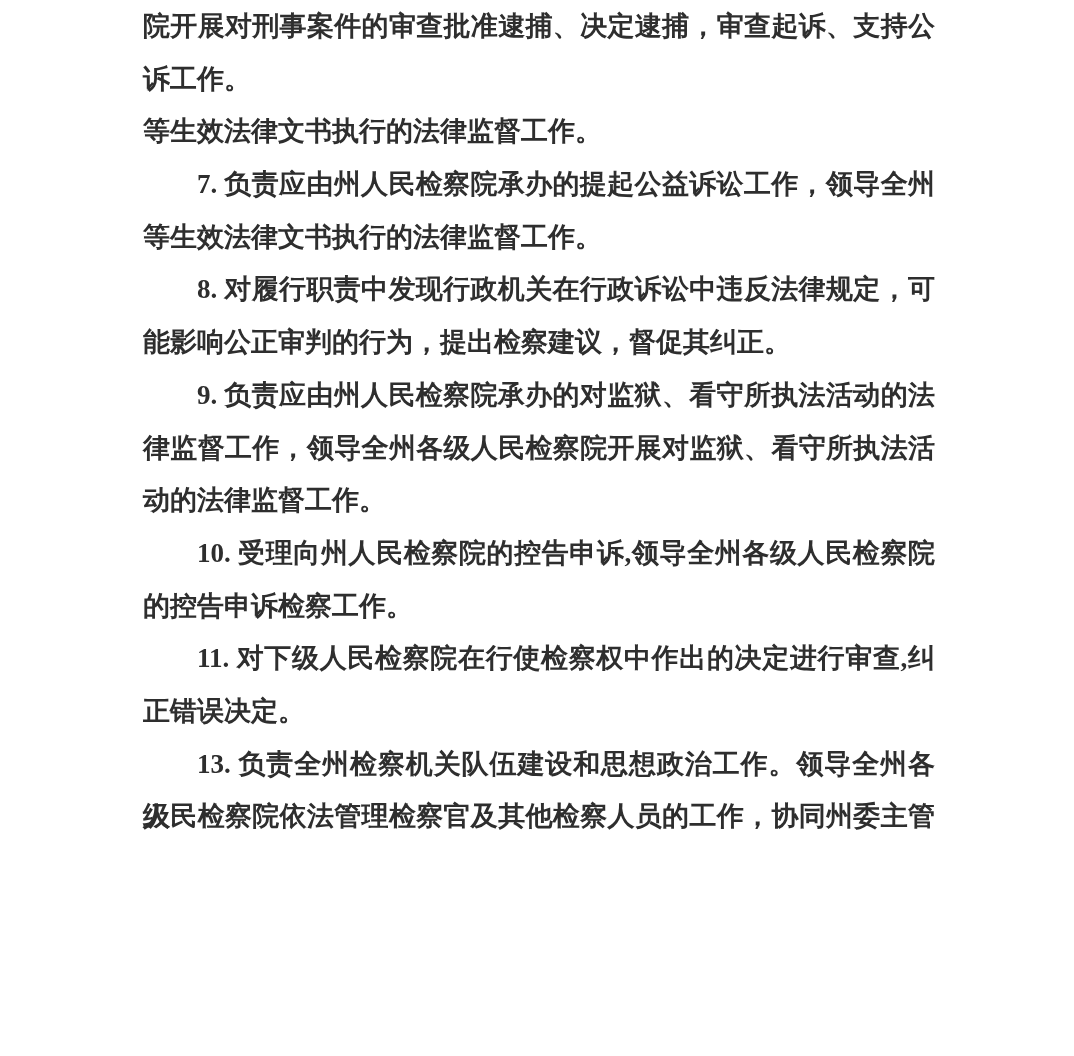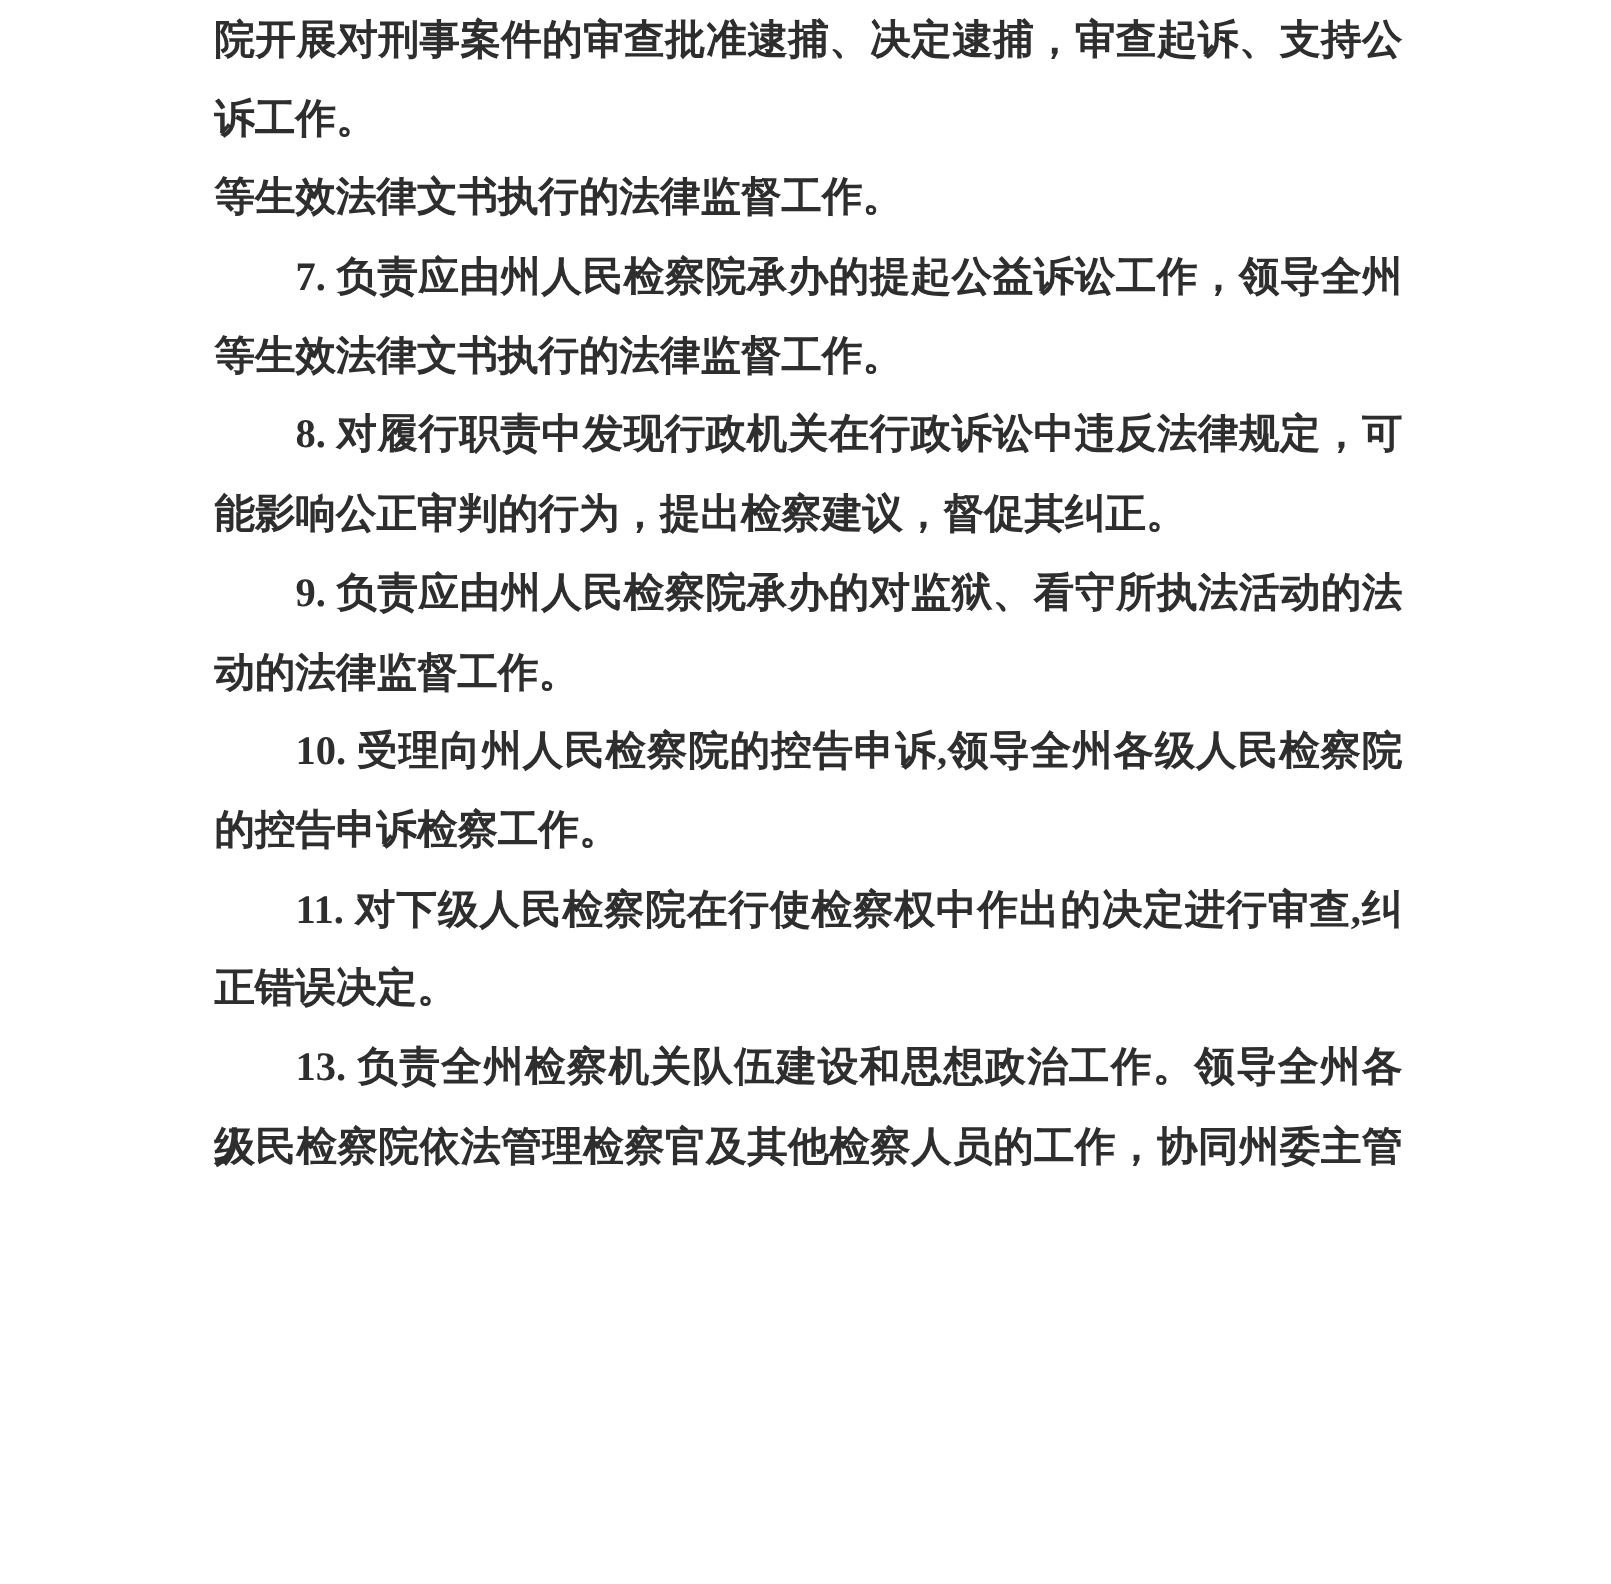--- a/index.html
+++ b/index.html
@@ -47,20 +47,21 @@
 <div class="page">
   <div class="textblock">
     <div class="line">院开展对刑事案件的审查批准逮捕、决定逮捕，审查起诉、支持公</div>
     <div class="line e">诉工作。</div>
     <div class="line e">等生效法律文书执行的法律监督工作。</div>
     <div class="line ind">7. 负责应由州人民检察院承办的提起公益诉讼工作，领导全州</div>
     <div class="line e">等生效法律文书执行的法律监督工作。</div>
     <div class="line ind">8. 对履行职责中发现行政机关在行政诉讼中违反法律规定，可</div>
     <div class="line e">能影响公正审判的行为，提出检察建议，督促其纠正。</div>
     <div class="line ind">9. 负责应由州人民检察院承办的对监狱、看守所执法活动的法</div>
+    <div class="line">律监督工作，领导全州各级人民检察院开展对监狱、看守所执法活</div>
     <div class="line e">动的法律监督工作。</div>
     <div class="line ind">10. 受理向州人民检察院的控告申诉,领导全州各级人民检察院</div>
     <div class="line e">的控告申诉检察工作。</div>
     <div class="line ind">11. 对下级人民检察院在行使检察权中作出的决定进行审查,纠</div>
     <div class="line e">正错误决定。</div>
     <div class="line ind">13. 负责全州检察机关队伍建设和思想政治工作。领导全州各级</div>
     <div class="line">人民检察院依法管理检察官及其他检察人员的工作，协同州委主管</div>
   </div>
 </div>
 

